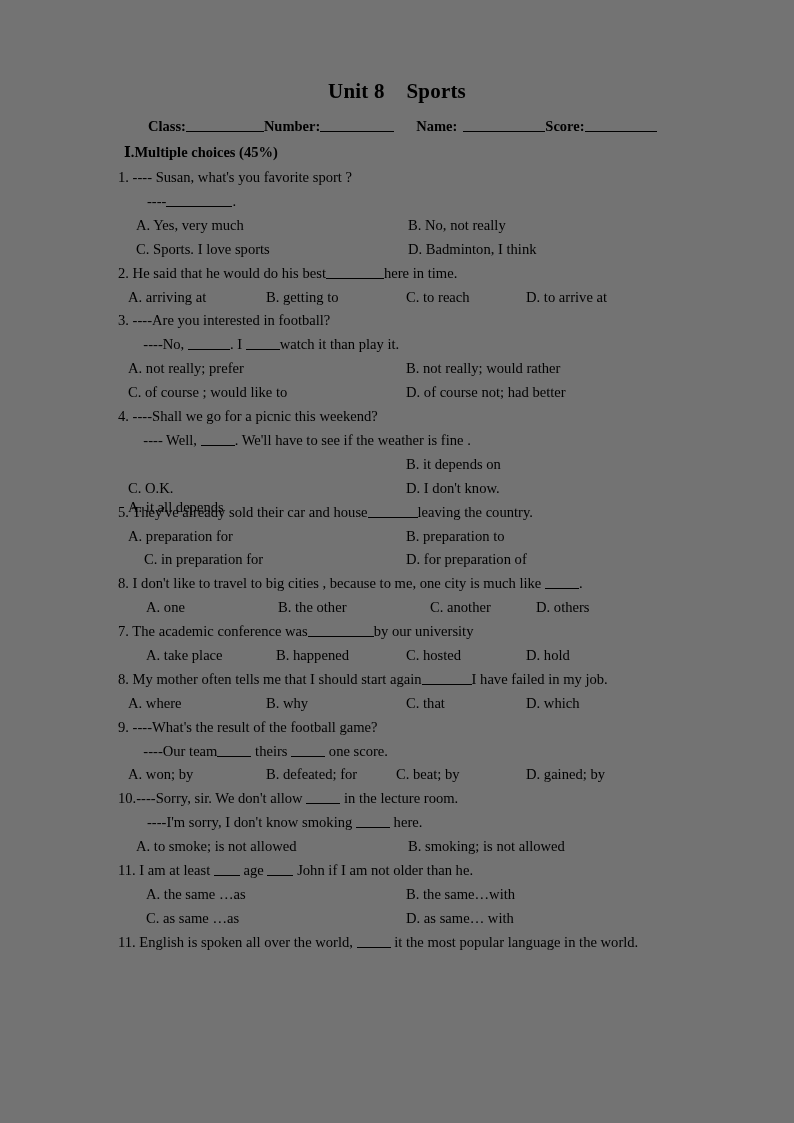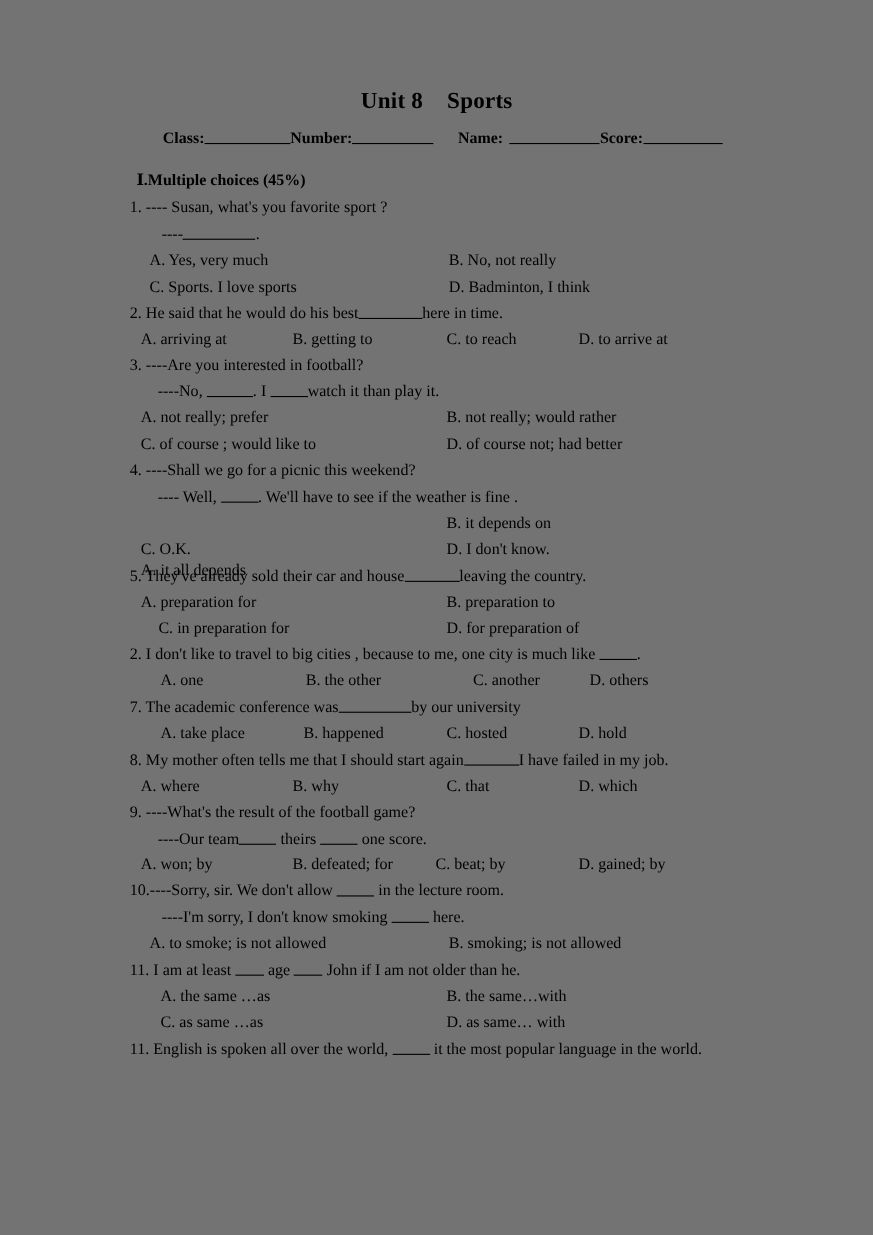--- a/index.html
+++ b/index.html
@@ -38,21 +38,21 @@
     letter-spacing: 0.2px;
     margin: 0 0 12px 0;
     line-height: 1.25;
     white-space: pre;
   }
 
   
   .info-line {
     font-size: 14.5px;
     font-weight: bold;
-    margin: 0 0 16px 0;
+    margin: 0 0 4px 0;
     line-height: 1.5;
     white-space: nowrap;
     padding-left: 30px;
   }
   .blank-u {
     display: inline-block;
     border-bottom: 1.6px solid #000;
     vertical-align: baseline;
     height: 13px;
     margin-bottom: -1px;
@@ -174,21 +174,21 @@
     <div class="q-line ind-0"><span>5. They've already sold their car and house</span><span class="b b-6"></span><span>leaving the country.</span></div>
     <div class="opt-row">
       <span class="opt" style="left:10px;">A. preparation for</span>
       <span class="opt" style="left:288px;">B. preparation to</span>
     </div>
     <div class="opt-row">
       <span class="opt" style="left:10px;margin-left:16px;">C. in preparation for</span>
       <span class="opt" style="left:288px;">D. for preparation of</span>
     </div>
 
-    <div class="q-line ind-0"><span>2. I don't like to travel to big cities , because to me, one city is much like </span><span class="b b-4"></span><span>.</span></div>
+    <div class="q-line ind-0"><span>8. I don't like to travel to big cities , because to me, one city is much like </span><span class="b b-4"></span><span>.</span></div>
     <div class="opt-row">
       <span class="opt" style="left:28px;">A. one</span>
       <span class="opt" style="left:160px;">B. the other</span>
       <span class="opt" style="left:292px;margin-left:20px;">C. another</span>
       <span class="opt" style="left:418px;">D. others</span>
     </div>
 
     <div class="q-line ind-0"><span>7. The academic conference was</span><span class="b b-8"></span><span>by our university</span></div>
     <div class="opt-row">
       <span class="opt" style="left:28px;">A. take place</span>

